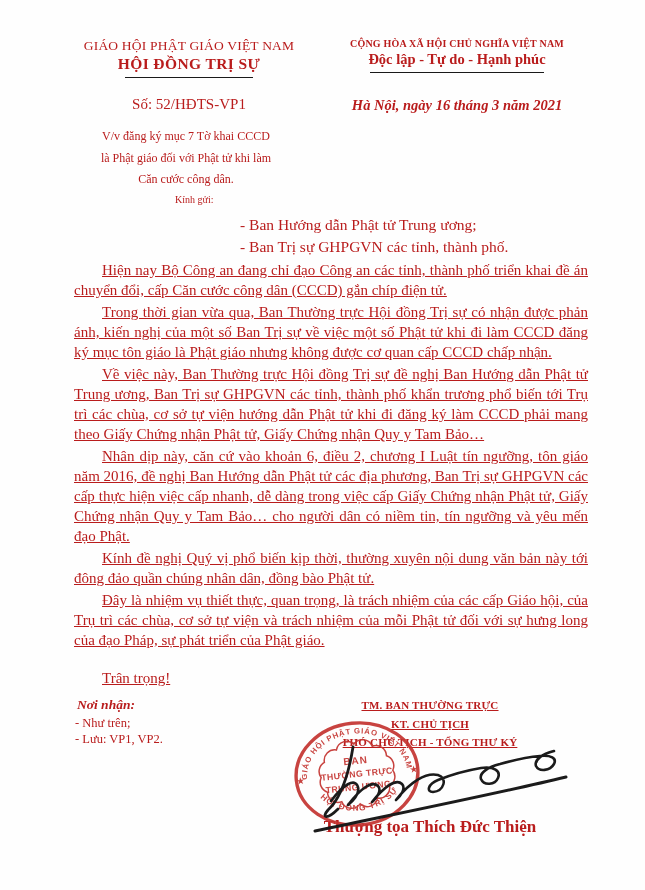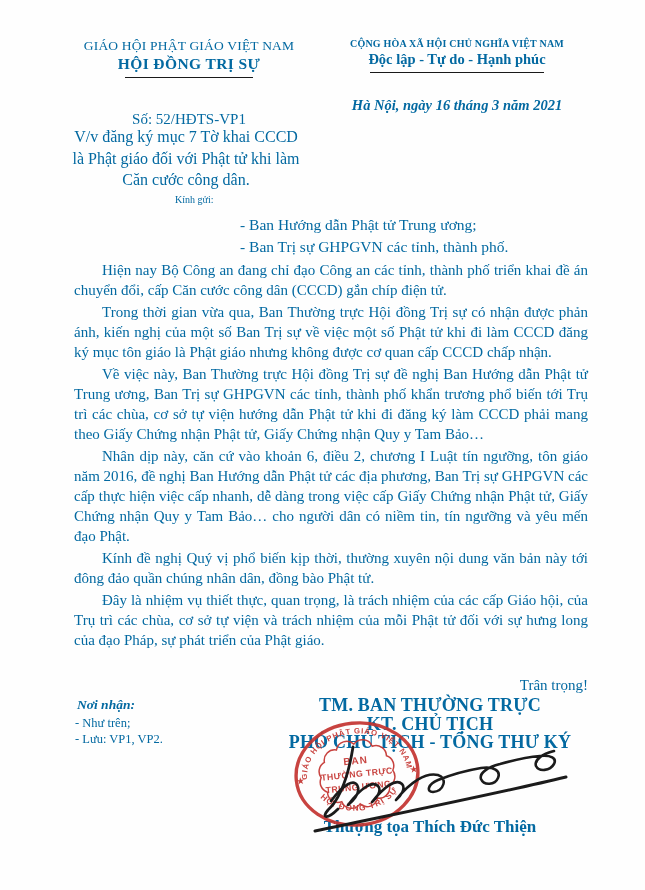--- a/index.html
+++ b/index.html
@@ -1,45 +1,45 @@
 <!DOCTYPE html>
 <html><head>
 <meta charset="utf-8">
 <style>
   html,body{margin:0;padding:0;background:#e8e8e8;}
   .page{
     position:relative;width:645px;height:890px;background:#fefefe;
-    font-family:"Liberation Serif","DejaVu Serif",serif;color:#0369a1;
+    font-family:"Liberation Serif","DejaVu Serif",serif;color:#b91c1c;
     overflow:hidden;margin:0 auto;
   }
   .abs{position:absolute;}
   .center{text-align:center;}
   
   .org-block{left:58px;top:38px;width:262px;}
   .org-l1{font-size:13.5px;letter-spacing:.2px;}
   .org-l2{font-size:15.5px;font-weight:bold;letter-spacing:.4px;margin-top:1px;}
   .nat-block{left:312px;top:38px;width:290px;}
   .nat-l1{font-size:10px;font-weight:bold;letter-spacing:.2px;}
   .nat-l2{font-size:14.5px;font-weight:bold;margin-top:2px;}
   .rule{height:0;border-top:1.6px solid #1a1a1a;margin:4px auto 0 auto;}
   .rule-org{width:128px;}
   .rule-nat{width:174px;}
-  .doc-number{left:58px;top:111px;width:262px;font-size:15px;}
+  .doc-number{left:58px;top:96px;width:262px;font-size:15px;}
   .dateline{left:312px;top:97px;width:290px;font-size:14.5px;font-weight:bold;font-style:italic;}
-  .subject{left:38px;top:126px;width:296px;font-size:16px;line-height:21.5px;}
+  .subject{left:38px;top:126px;width:296px;font-size:12px;line-height:21.5px;}
   .salutation{left:175px;top:194px;font-size:10px;}
   .recipients{left:240px;top:214px;font-size:15.5px;line-height:21.5px;}
   
   .body-text{left:74px;top:260px;width:514px;font-size:15px;line-height:20px;}
-  .body-text p{margin:0 0 2px 0;text-indent:28px;text-align:justify;}
-  .body-text p.closing{text-align:right;margin-top:25px;}
+  .body-text p{margin:0 0 2px 0;text-indent:28px;text-align:justify;text-decoration:underline;}
+  .body-text p.closing{text-align:left;margin-top:18px;}
   
   .noinhan{left:77px;top:697px;font-size:13.5px;font-weight:bold;font-style:italic;}
   .noinhan-notes{left:75px;top:716px;font-size:12.5px;line-height:15.5px;}
-  .sig-block{left:280px;top:696px;width:300px;font-size:18px;font-weight:bold;line-height:18.5px;letter-spacing:.2px;}
+  .sig-block{left:280px;top:696px;width:300px;font-size:11px;font-weight:bold;line-height:18.5px;letter-spacing:.2px;text-decoration:underline;}
   .signer-name{left:280px;top:817px;width:300px;font-size:17px;font-weight:bold;}
   .overlay{left:0;top:0;width:645px;height:890px;pointer-events:none;}
 </style>
 </head>
 <body>
 
 <div class="page">
 
   <div class="abs org-block center">
     <div class="org-l1">GIÁO HỘI PHẬT GIÁO VIỆT NAM</div>

